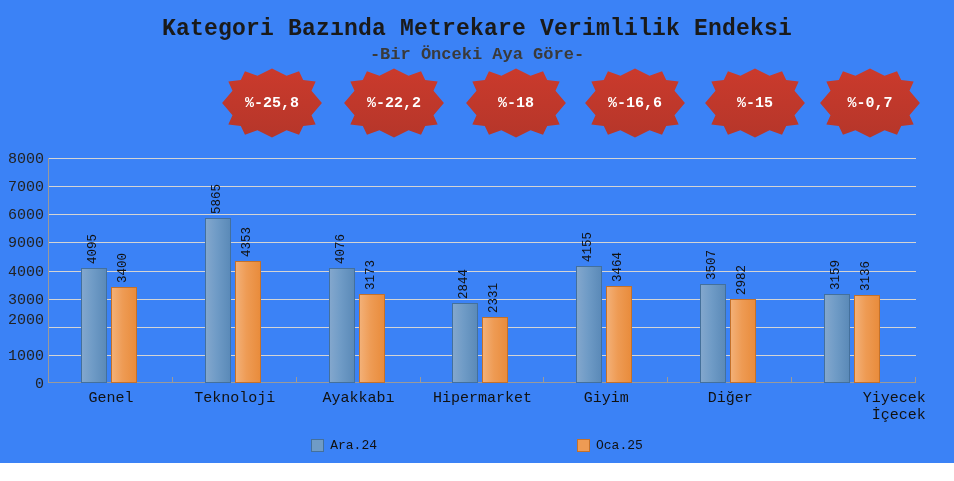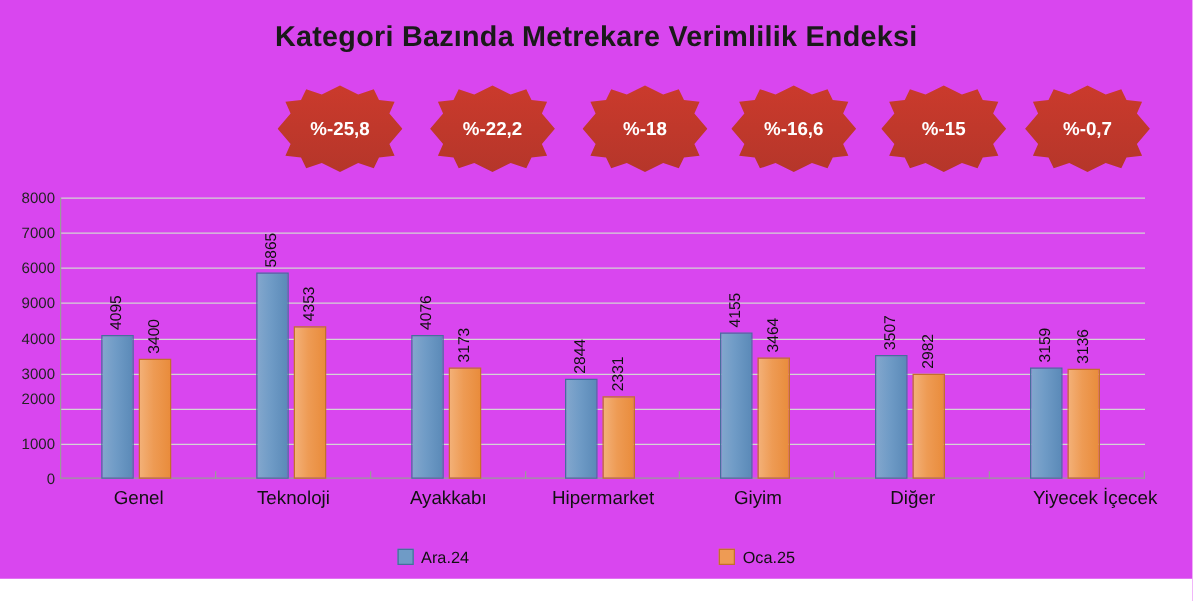--- a/index.html
+++ b/index.html
@@ -7,22 +7,23 @@
     padding: 0;
     background: #ffffff;
   }
   body {
     font-family: "Liberation Sans", sans-serif;
   }
   #page {
     position: relative;
     width: 954px;
     height: 481px;
-    background: #d946ef;
+    background: #3b82f6;
     overflow: hidden;
+    font-family: Liberation Mono, monospace;
   }
 
   
   .title-block {
     position: absolute;
     top: 16px;
     left: 0;
     width: 954px;
     text-align: center;
   }
@@ -91,21 +92,21 @@
     position: absolute;
     left: 0;
     width: 100%;
     border-top: 1px solid #d4d4d4;
   }
   .ytick-label {
     position: absolute;
     right: 0;
     width: 40px;
     text-align: right;
-    font-size: 12px;
+    font-size: 15px;
     color: #222;
     transform: translateY(-7px);
   }
   .ytick-wrap {
     position: absolute;
     left: 0;
     top: 158px;
     width: 44px;
     height: 225px;
   }
@@ -209,20 +210,21 @@
     background: #ffffff;
   }
 </style>
 </head>
 <body>
 
 <div id="page">
 
   <div class="title-block">
     <div class="chart-title">Kategori Bazında Metrekare Verimlilik Endeksi</div>
+    <div class="chart-subtitle">-Bir Önceki Aya Göre-</div>
   </div>
 
   <div class="badge-row">
     <div class="badge" style="left:172px;">
       <span class="starshape"></span>
       <span class="badge-label">%-25,8</span>
     </div>
     <div class="badge" style="left:294px;">
       <span class="starshape"></span>
       <span class="badge-label">%-22,2</span>

